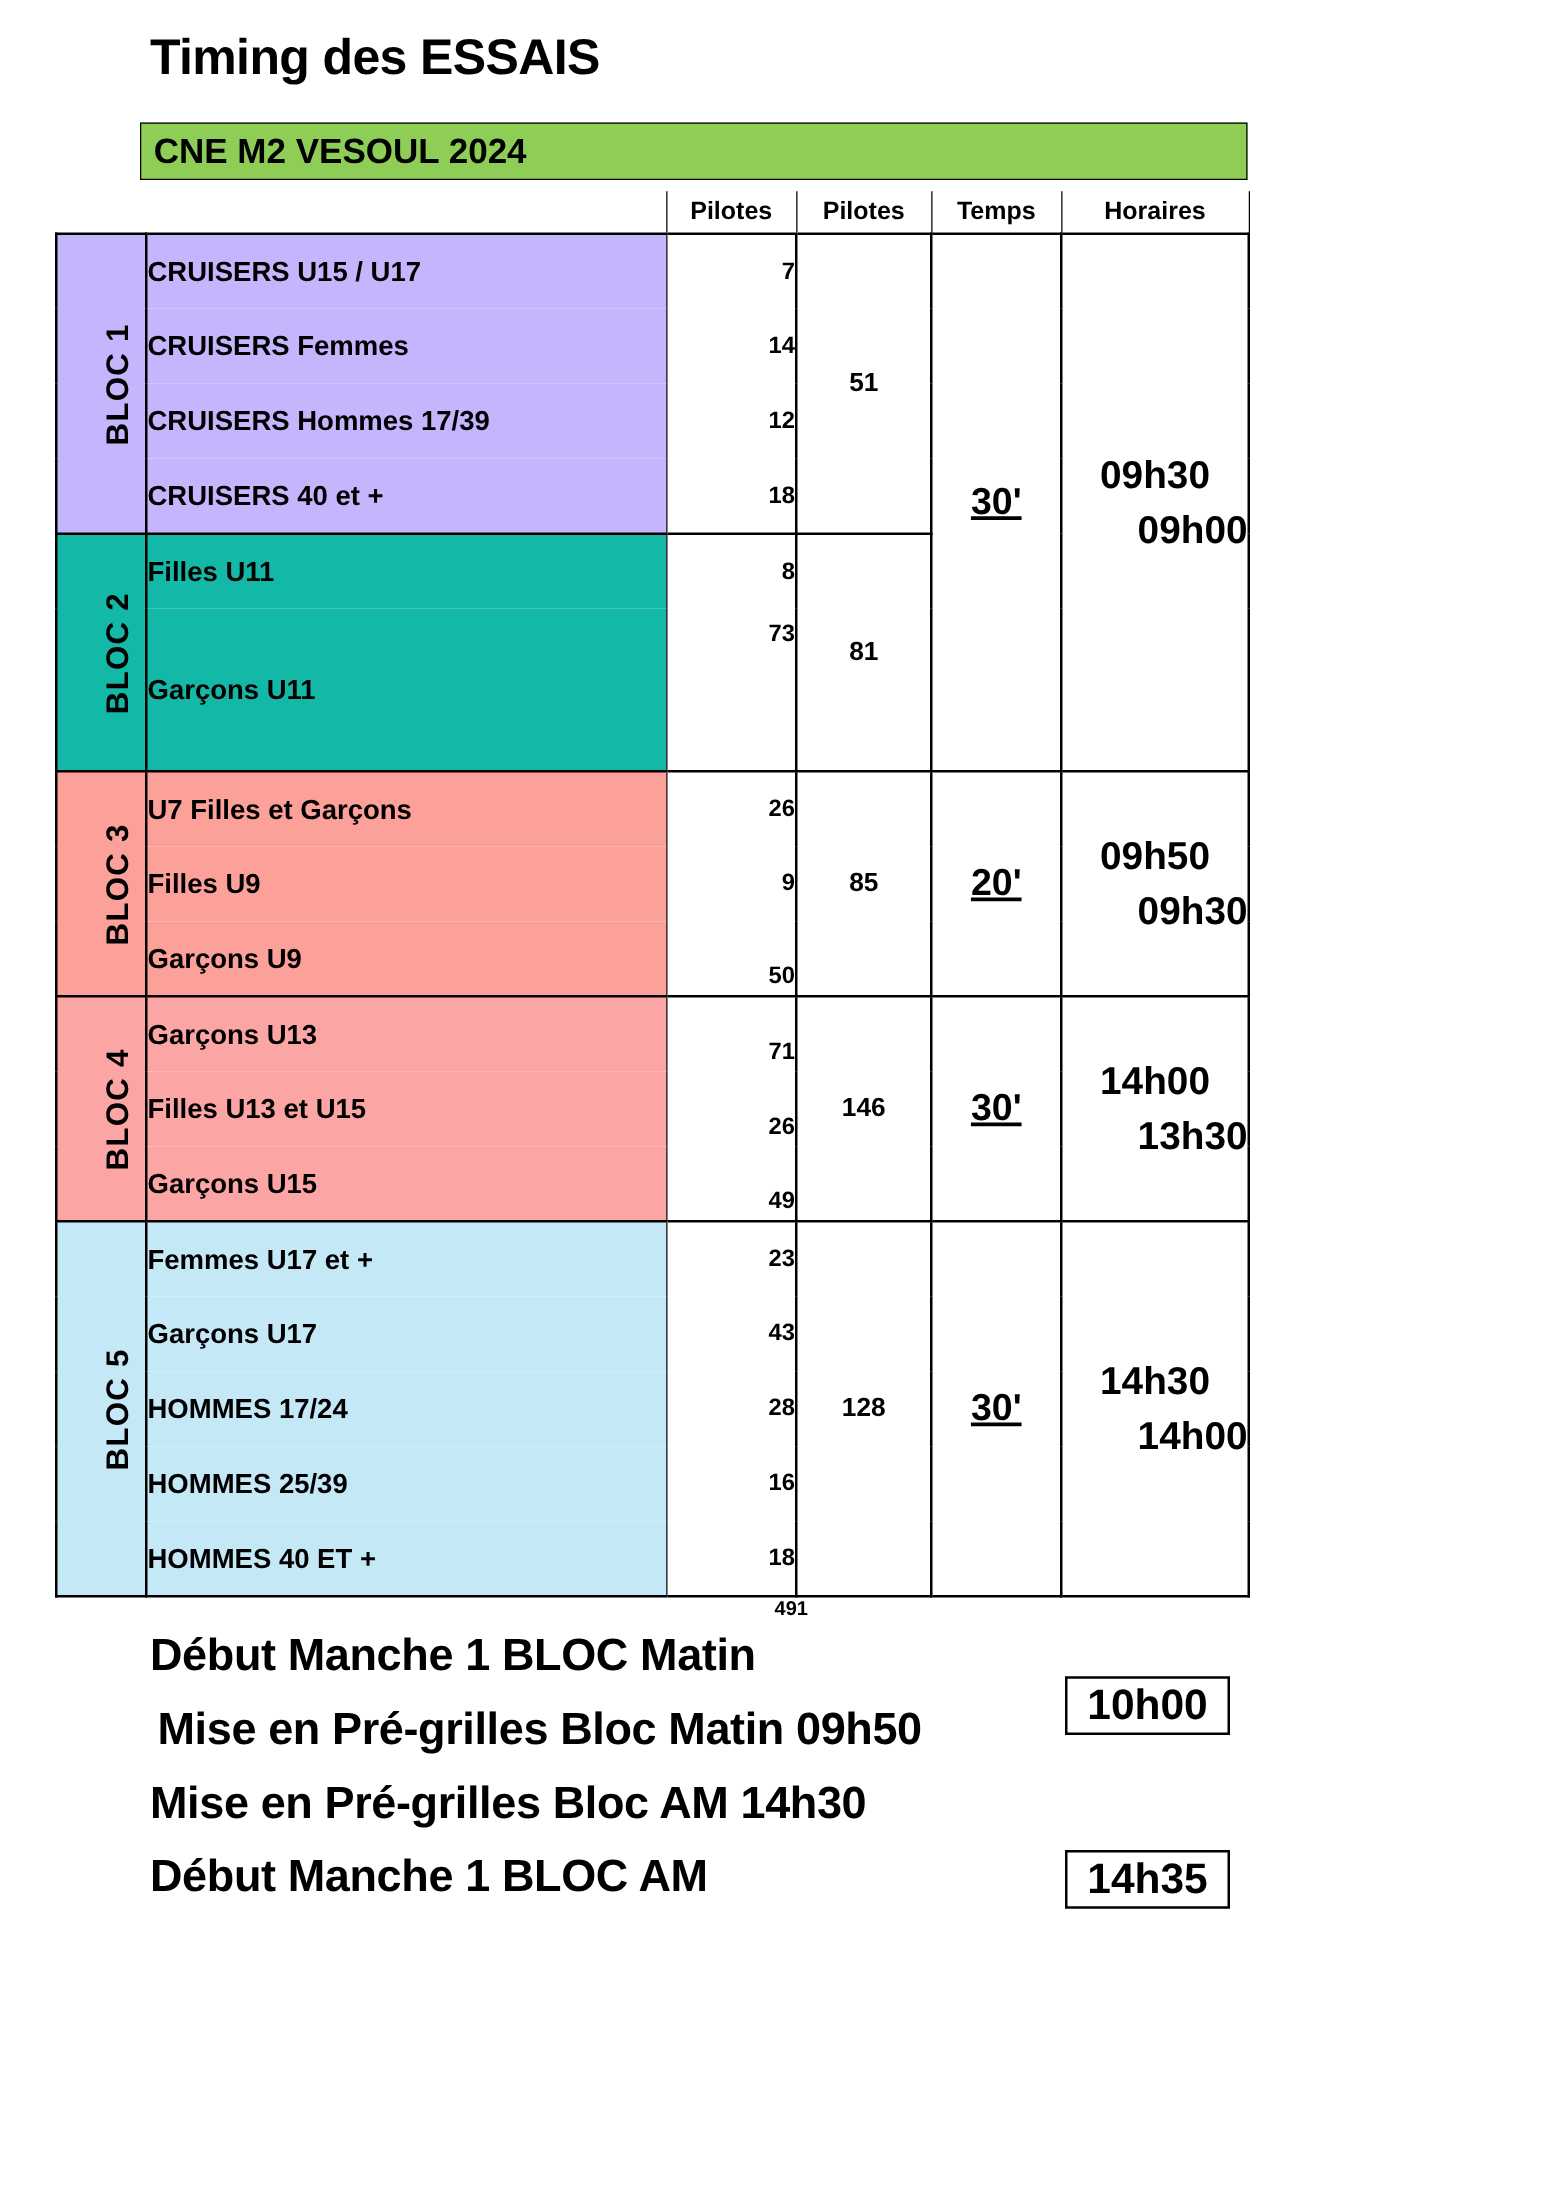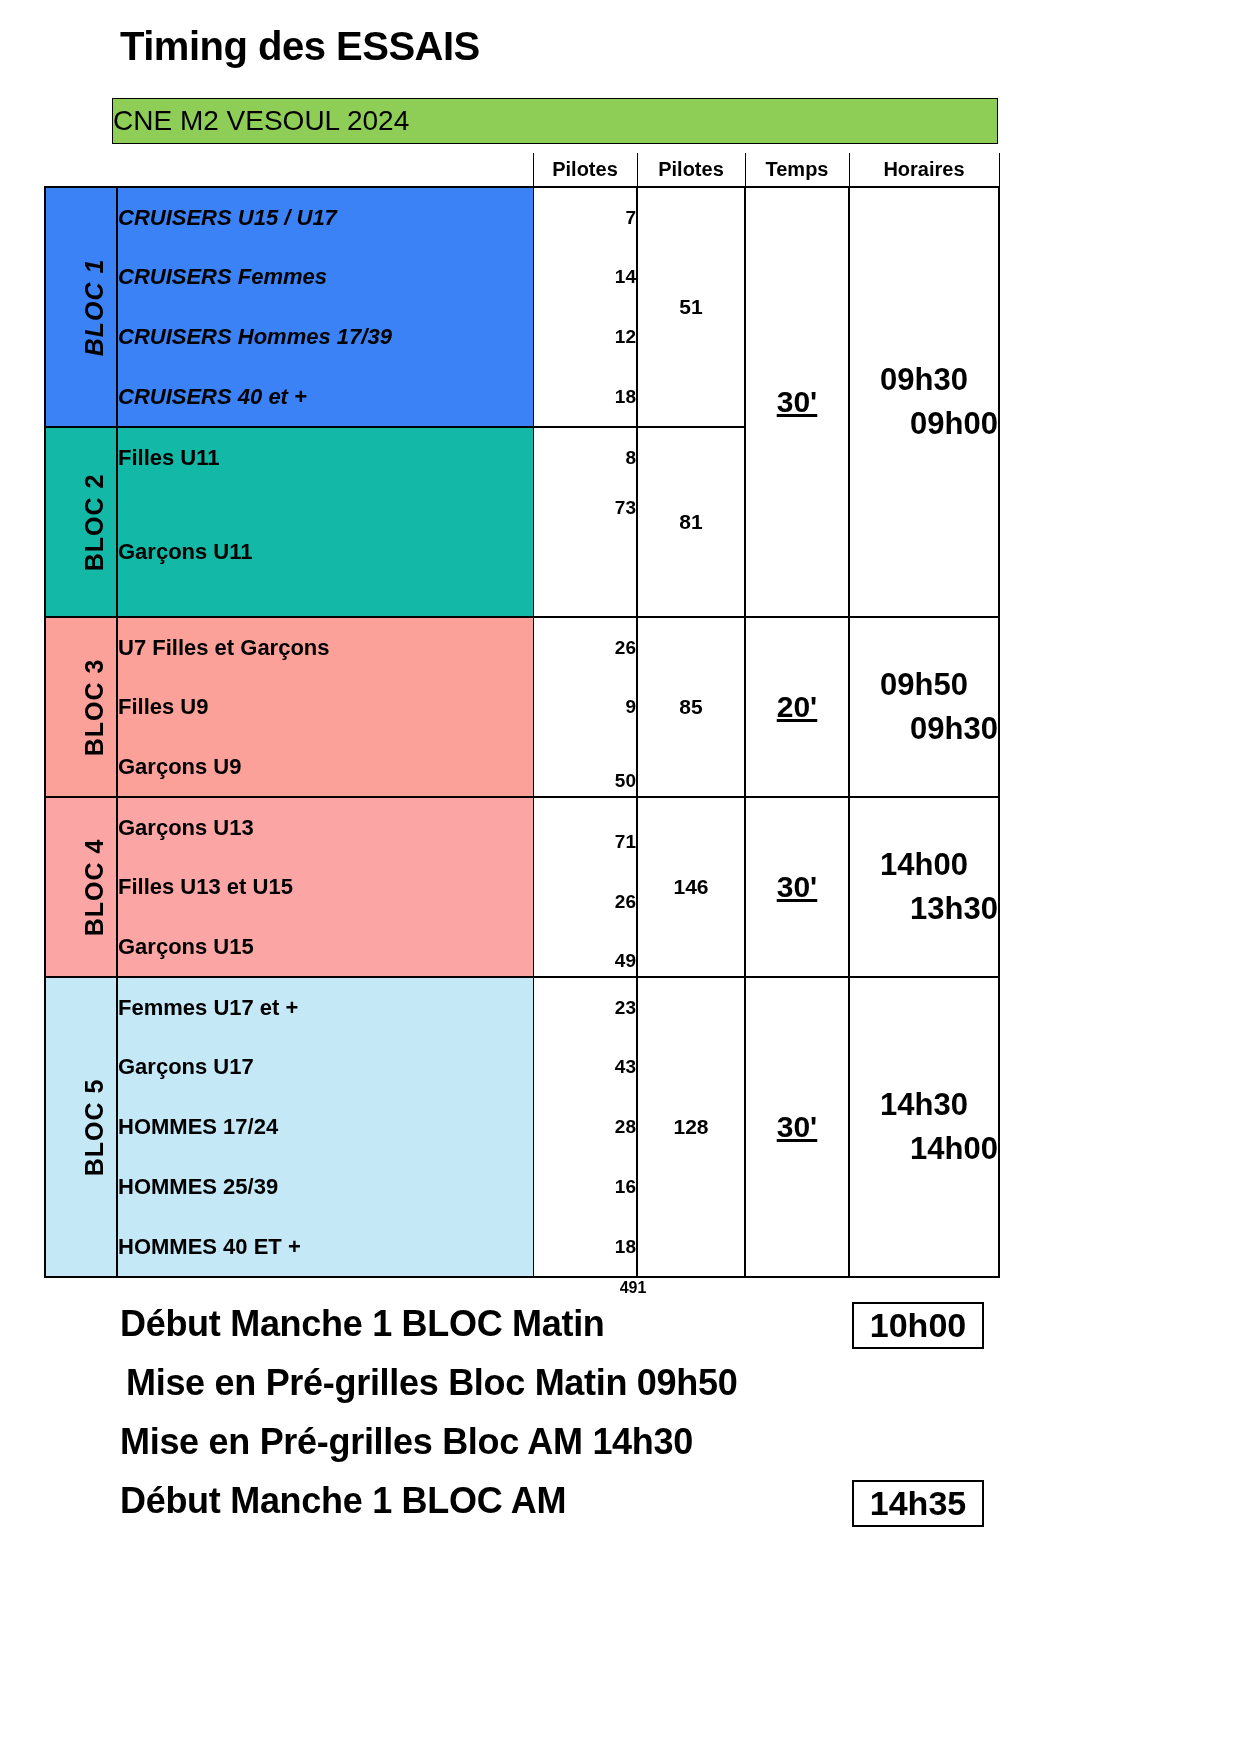--- a/index.html
+++ b/index.html
@@ -21,21 +21,21 @@
 
   
   #banner {
     position:absolute; left:112px; top:98px;
     width:886px; height:46px;
     background:#8fce56;
     border:1.5px solid #000;
     display:flex; align-items:center;
   }
   #banner span {
-    font-size:28px; font-weight:normal; 
+    font-size:28px; font-weight:bold; padding-left:10px;
     letter-spacing:0px;
   }
 
   
   #grid {
     position:absolute; left:44px; top:153px;
     width:937px;
   }
   table.main { border-collapse:collapse; width:954px; table-layout:fixed; }
   table.main td, table.main th { padding:0; vertical-align:middle; }
@@ -103,21 +103,21 @@
     border:2.5px solid #000;
     text-align:center;
     font-size:31px; font-weight:bold;
     position:relative;
   }
   .hor-inner { position:relative; width:100%; height:100%; }
   .hor-top { position:absolute; top:4px; left:0; right:0; text-align:right; }
   .hor-bot { position:absolute; bottom:4px; left:0; right:0; text-align:center; }
 
   
-  .bg-w  { background:#3b82f6;font-style:italic; }
+  .bg-w  { background:#c4b5fd; }
   .bg-p  { background:#14b8a6;margin-top:40px; }
   .bg-r  { background:#fba19a; }
   .bg-g  { background:#fca5a5; }
   .bg-b  { background:#c5e8f7; }
 
   
   #grandtotal {
     position:absolute; left:578px; top:1279px;
     width:110px; text-align:center;
     font-size:16px; font-weight:bold;
@@ -135,21 +135,21 @@
   #f3 { left:120px; top:1421px; }
   #f4 { left:120px; top:1480px; }
 
   .fbox {
     position:absolute;
     border:2.2px solid #000;
     width:132px; height:47px;
     display:flex; align-items:center; justify-content:center;
     font-size:34px; font-weight:bold;
   }
-  #fb1 { left:852px; top:1302px; }
+  #fb1 { left:852px; top:1341px; }
   #fb2 { left:852px; top:1480px; }
 </style>
 </head>
 <body>
 
 <div id="title">Timing des ESSAIS</div>
 
 <div id="banner">
   <span>CNE M2 VESOUL 2024</span>
 </div>

